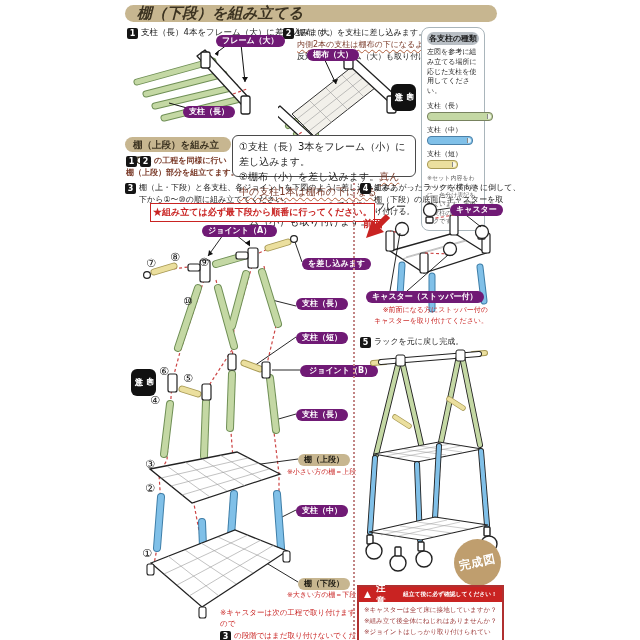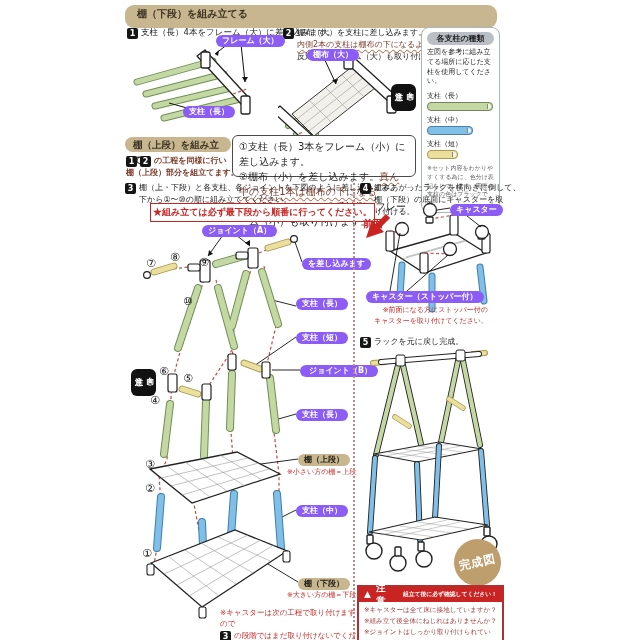--- a/index.html
+++ b/index.html
@@ -1,30 +1,30 @@
 <!DOCTYPE html>
 <html><head>
 <meta charset="utf-8">
 <style>
   * { margin:0; padding:0; box-sizing:border-box; }
   html,body { width:640px; height:640px; background:#fff; overflow:hidden;
     font-family:"DejaVu Sans",sans-serif; color:#222; }
   #canvas { position:relative; width:640px; height:640px; background:#fff; }
   .abs { position:absolute; }
-  .bar { background:#c7b690; border-radius:9px; height:23px; line-height:17px;
-    color:#3c3321; font-weight:bold; font-size:10px; padding:0 12px; }
+  .bar { background:#c7b690; border-radius:9px; height:17px; line-height:17px;
+    color:#3c3321; font-weight:bold; font-size:15px; padding:0 12px;font-style:italic; }
   .bar-sm { background:#c7b690; border-radius:8px; height:15px; line-height:15px;
     color:#3c3321; font-weight:bold; font-size:9.5px; padding:0 8px; }
   .t85 { font-size:8.5px; line-height:1.4; color:#222; }
   .t8  { font-size:8px;  line-height:1.45; color:#222; }
   .t72 { font-size:10px; line-height:1.5; color:#222; }
   .sq { display:inline-block; background:#151515; color:#fff; font-size:8px; font-weight:bold;
     width:11px; height:11px; line-height:11px; text-align:center; border-radius:2px;
     margin-right:3px; vertical-align:-1px; }
-  .pill-k { position:absolute; background:#8b5cf6; color:#fff; border-radius:8px;
+  .pill-k { position:absolute; background:#701a75; color:#fff; border-radius:8px;
     font-size:8px; font-weight:bold; padding:2px 6px; white-space:nowrap; line-height:1; }
   .pill-t { position:absolute; background:#c7b690; color:#1d1a12; border-radius:8px;
     font-size:8px; font-weight:bold; padding:2px 6px; white-space:nowrap; line-height:1; }
   .cnum { position:absolute; font-size:11px; line-height:1; color:#111; }
   .maroon { color:#7a3a28; }
   .wavy { text-decoration:underline; text-decoration-style:wavy;
     text-decoration-color:#b0603f; text-decoration-thickness:1px; text-underline-offset:2px; }
   .warnbox { position:absolute; border:1.5px solid #c92322; background:#fff; color:#c92322;
     font-weight:bold; font-size:9px; padding:2px 2px; white-space:nowrap;font-family:Liberation Serif, serif; }
   .badge { position:absolute; background:#111; color:#fff; border-radius:6px;
@@ -137,21 +137,21 @@
     <line x1="12" y1="88" x2="24" y2="80" stroke="#cc4444" stroke-width="1.2" stroke-dasharray="3 2.5"></line>
     <line x1="45" y1="4" x2="58" y2="32" stroke="#111" stroke-width="1"></line>
     <path d="M58,32 l-4,-4 l6,-1 Z" fill="#111"></path>
   </svg>
   <div class="pill-k" style="left:307px;top:49px;">棚布（大）</div>
   <div class="badge" style="left:391px;top:84px;">
     <span>向き</span>
     <span>注意</span>
   </div>
 
-  <div class="pbox" style="left:421px;top:27px;width:79px;">
+  <div class="pbox" style="left:421px;top:27px;width:64px;">
     <div class="ptitle">各支柱の種類</div>
     <div class="pdesc">左図を参考に組み立てる場所に応じた支柱を使用してください。</div>
     <div class="plabel">支柱（長）</div>
     <div class="pbar c-green" style="width:66px;"></div>
     <div class="plabel">支柱（中）</div>
     <div class="pbar c-blue" style="width:46px;"></div>
     <div class="plabel">支柱（短）</div>
     <div class="pbar c-yellow" style="width:31px;"></div>
     <div class="pnote">※セット内容をわかりやすくする為に、色分け表記をしています。実際の支柱の色はブラックです。</div>
   </div>

